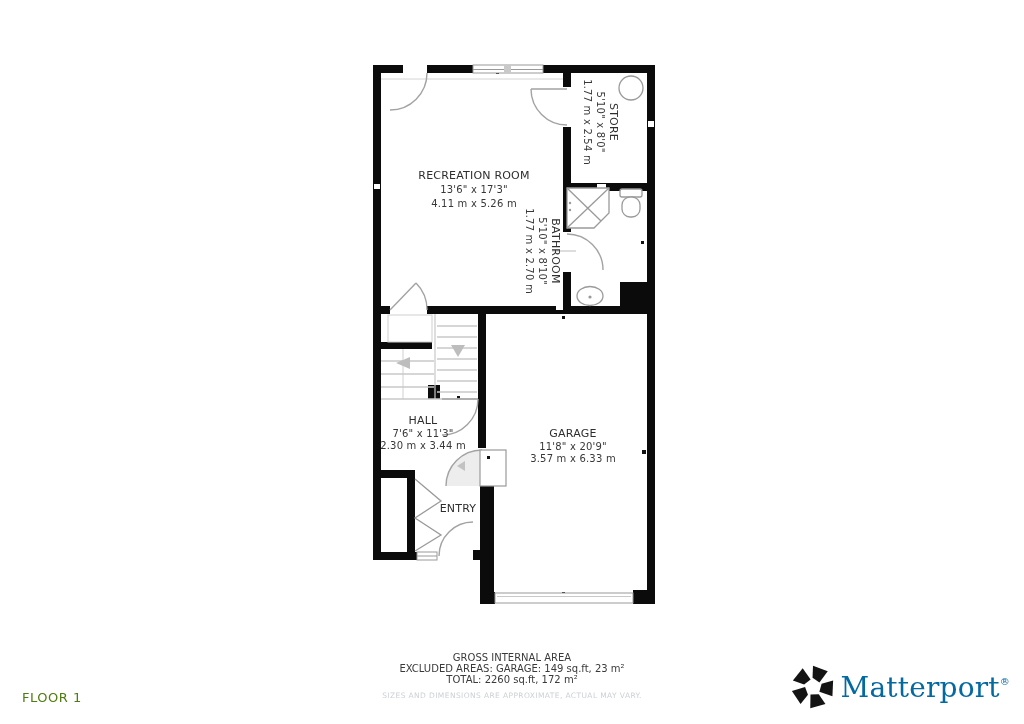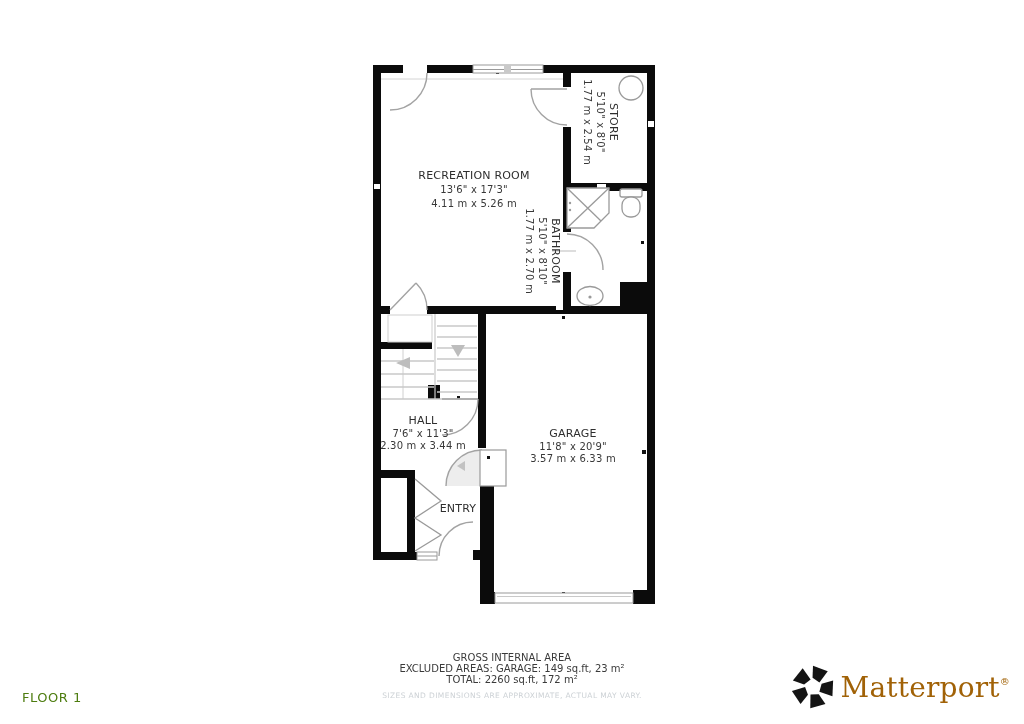--- a/index.html
+++ b/index.html
@@ -14,21 +14,21 @@
 
   .footer { position:absolute; left:0; right:0; top:652px; text-align:center;
             color:#3a3a3a; font-size:10px; line-height:11.2px; }
   .footer .gia-title { font-size:10px; }
   .footer .disclaimer { margin-top:4px; font-size:7.5px; color:#ccd1d5; letter-spacing:.4px; }
 
   .floor-label { position:absolute; left:22px; top:690px; font-size:13px;
                  color:#4d7c0f; letter-spacing:.5px; }
 
   .brand { position:absolute; right:14px; top:664px; display:flex; align-items:center; }
-  .brand .wordmark { font-family:"DejaVu Serif", serif; font-size:28px; color:#a16207;
+  .brand .wordmark { font-family:"DejaVu Serif", serif; font-size:28px; color:#0369a1;
                      margin-left:5px; letter-spacing:.2px; }
   .brand sup { font-size:10px; vertical-align:12px; }
 </style>
 </head>
 <body>
 
 <div class="stage">
 
   <svg class="plan" width="1024" height="724" viewBox="0 0 1024 724">
 

